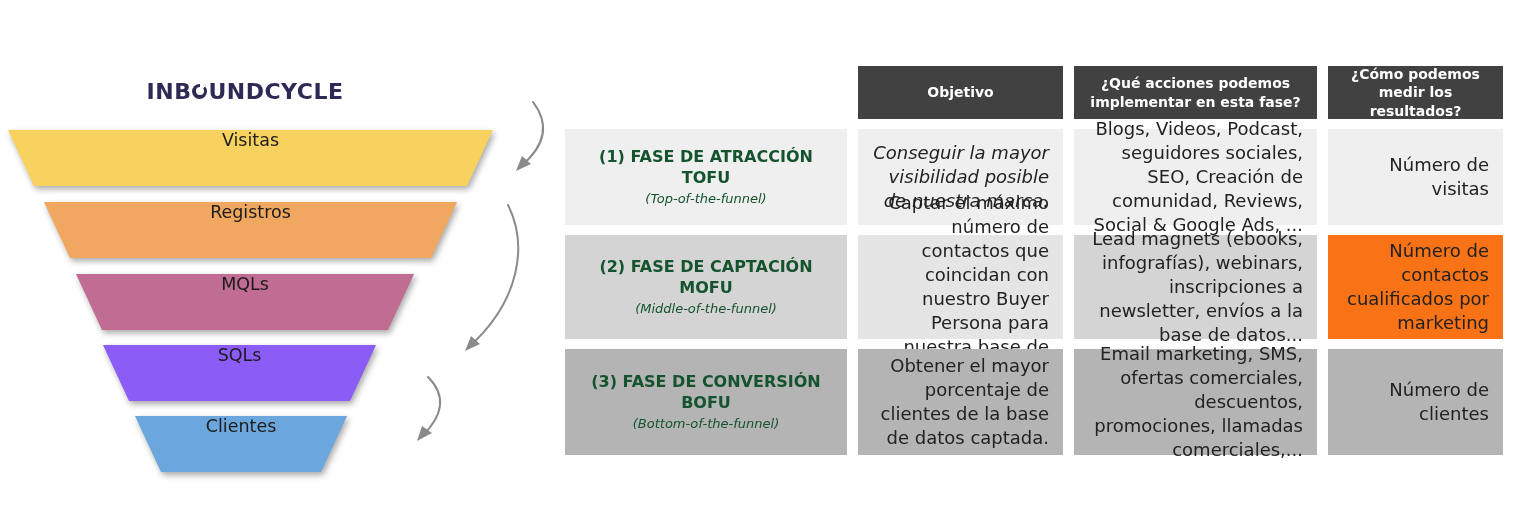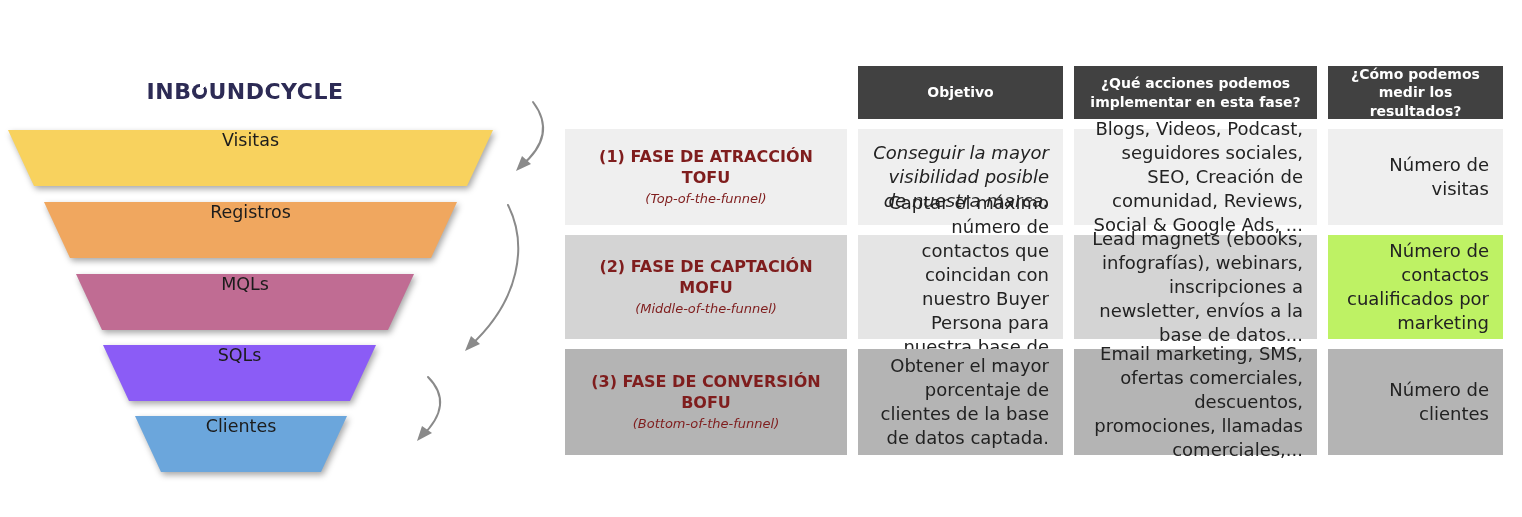--- a/index.html
+++ b/index.html
@@ -24,21 +24,21 @@
   .arrows { position:absolute; left:0; top:0; pointer-events:none; }
 
   
   .table { position:absolute; left:565px; top:66px; display:grid;
            grid-template-columns:282px 205px 243px 175px;
            grid-template-rows:53px 96px 104px 106px;
            gap:10px 11px; }
   .hdr { background:#414141; color:#fff; font-weight:700; font-size:14px; line-height:1.3;
          display:flex; align-items:center; justify-content:center; text-align:center; padding:0 8px; }
   .phase { display:flex; flex-direction:column; align-items:center; justify-content:center;
-           text-align:center; color:#7f1d1d; padding:0 18px; }
+           text-align:center; color:#14532d; padding:0 18px; }
   .phase-title { font-weight:700; font-size:16px; line-height:1.3; }
   .phase-sub { font-style:italic; font-size:13px; line-height:1.35; margin-top:1px; }
   .cell { display:flex; align-items:center; color:#222222; }
   .cell > div { padding:0 14px; font-size:18px; line-height:1.34;text-align:right; }
   .spacer { background:transparent; }
 </style>
 </head>
 <body>
 
 <div class="stage-area">
@@ -113,21 +113,21 @@
   <div class="phase" style="background: rgb(212, 212, 212);">
     <div class="phase-title">(2) FASE DE CAPTACIÓN MOFU</div>
     <div class="phase-sub">(Middle-of-the-funnel)</div>
   </div>
   <div class="cell" style="background: #e5e5e5;">
     <div>Captar el máximo número de contactos que coincidan con nuestro Buyer Persona para nuestra base de datos.</div>
   </div>
   <div class="cell" style="background: rgb(212, 212, 212);">
     <div>Lead magnets (ebooks, infografías), webinars, inscripciones a newsletter, envíos a la base de datos...</div>
   </div>
-  <div class="cell" style="background: #bef264;">
+  <div class="cell" style="background: #f97316;">
     <div>Número de contactos cualificados por marketing</div>
   </div>
 
   <div class="phase" style="background: rgb(180, 180, 180);">
     <div class="phase-title">(3) FASE DE CONVERSIÓN BOFU</div>
     <div class="phase-sub">(Bottom-of-the-funnel)</div>
   </div>
   <div class="cell" style="background: rgb(180, 180, 180);">
     <div>Obtener el mayor porcentaje de clientes de la base de datos captada.</div>
   </div>

